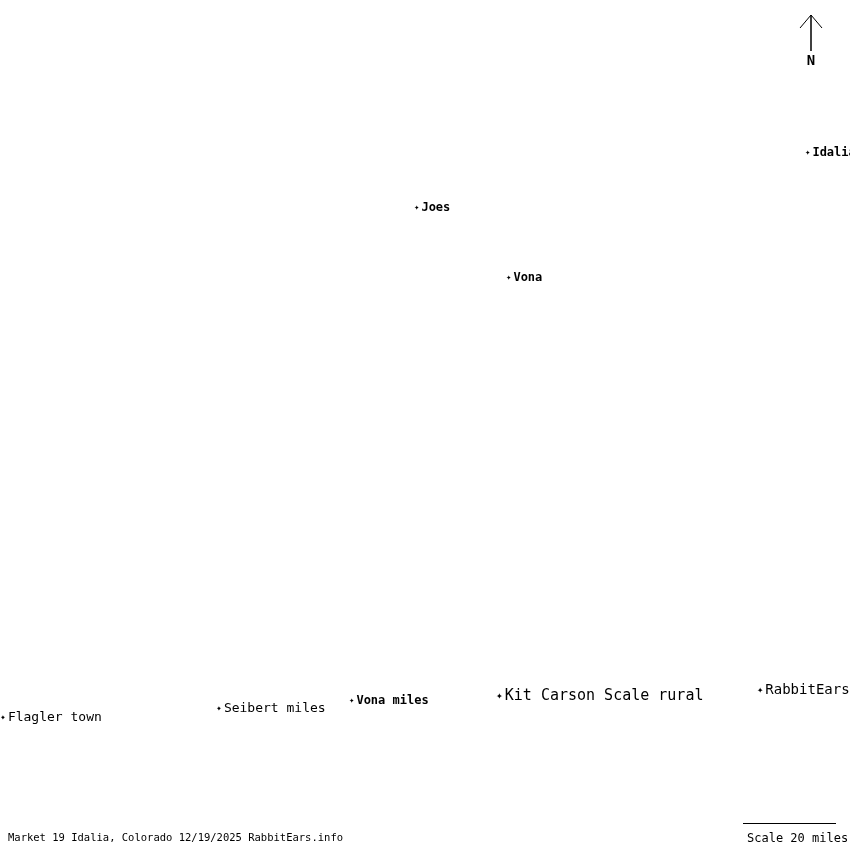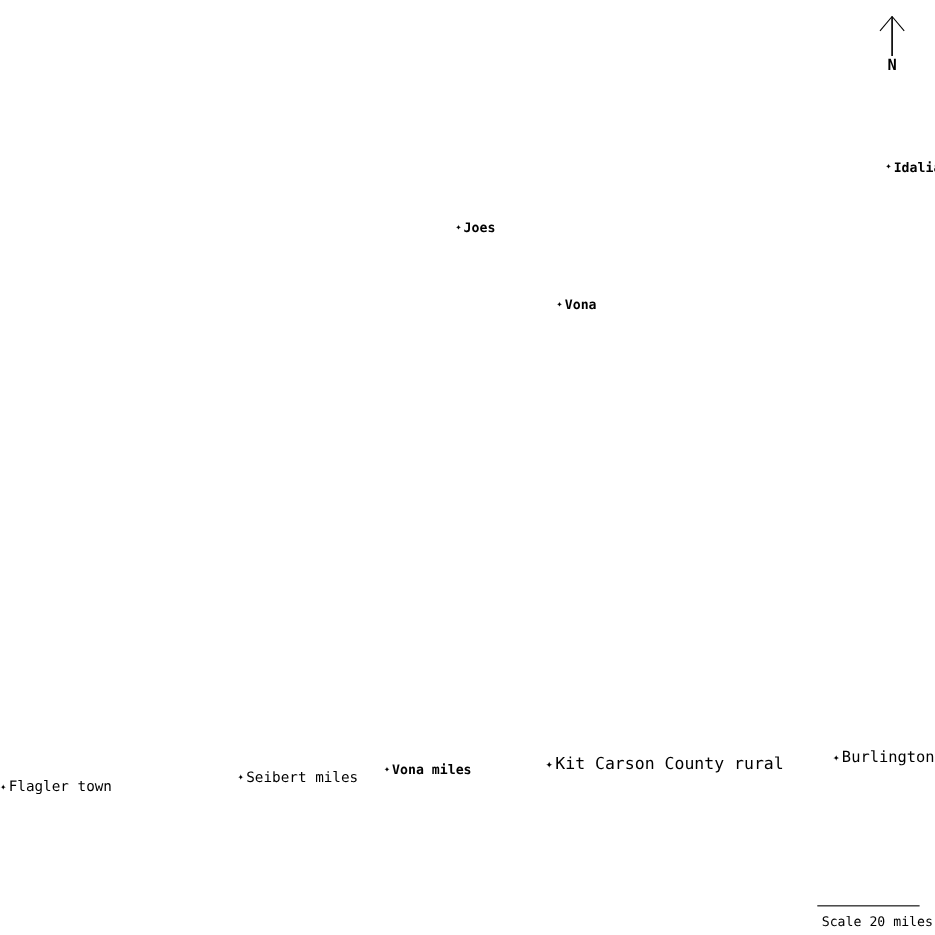--- a/index.html
+++ b/index.html
@@ -103,23 +103,24 @@
   <div class="town" style="left: 216px; top: 707px; font-size: 13px; font-weight: normal;">
     <span class="diamond">✦</span>
     <span>Seibert miles</span>
   </div>
   <div class="town" style="left: 349px; top: 700px; font-size: 12px; font-weight: bold;">
     <span class="diamond">✦</span>
     <span>Vona miles</span>
   </div>
   <div class="town" style="left: 496px; top: 695px; font-size: 15px; font-weight: normal;">
     <span class="diamond">✦</span>
-    <span>Kit Carson County rural</span>
+    <span>Kit Carson Scale rural</span>
   </div>
   <div class="town" style="left: 757px; top: 689px; font-size: 14px; font-weight: normal;">
     <span class="diamond">✦</span>
-    <span>Burlington</span>
+    <span>RabbitEars</span>
   </div>
 
+  <div id="attribution">Market 19 Idalia, Colorado 12/19/2025 RabbitEars.info</div>
   <div id="scale-line"></div>
   <div id="scale-label">Scale 20 miles</div>
 
 </div>
 
 </body></html>

